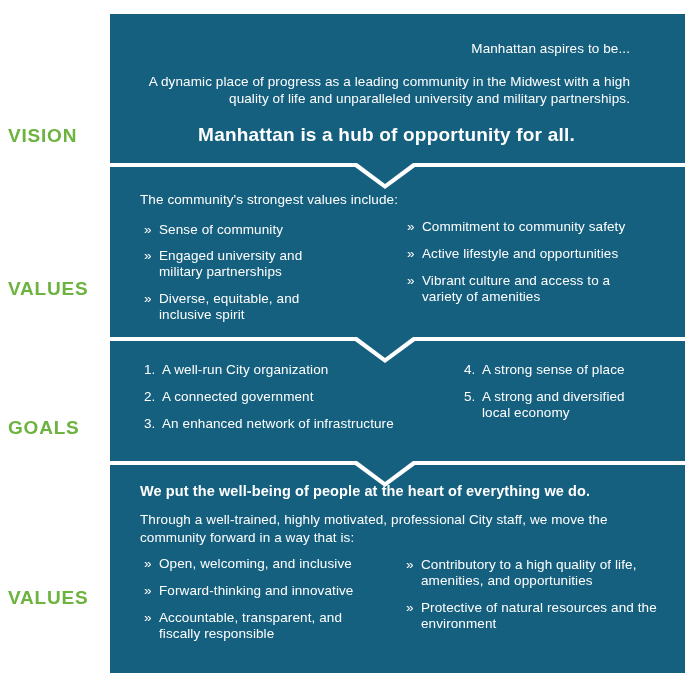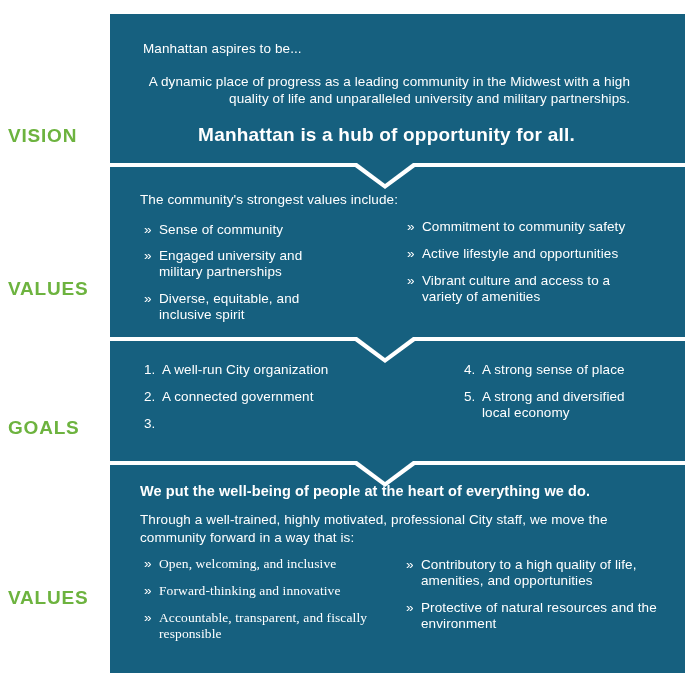--- a/index.html
+++ b/index.html
@@ -30,40 +30,40 @@
   }
   
   .tab{
     position:absolute;left:357px;width:56px;height:21px;background:var(--blue);
     clip-path:polygon(0 0,100% 0,50% 100%);z-index:3;
   }
   .tab1{top:163px;} .tab2{top:337px;} .tab3{top:461px;}
 
   
   .t{font-size:13.5px;line-height:1.3;margin:0;letter-spacing:.1px;}
-  .intro{margin-bottom:15px;}
+  .intro{margin-bottom:15px;text-align:right;}
   .para{margin-bottom:9px;max-width:492px;text-align:right;}
   .headline-big{font-size:19px;font-weight:700;text-align:center;margin:16px;letter-spacing:.2px;}
   .headline-bold{font-size:14.5px;font-weight:700;margin:0 0 12px;letter-spacing:.1px;}
   .heading{margin:0 0 13px;}
 
   
   ul.blist,ol.nlist{list-style:none;margin:0;padding:0 0 0 4px;}
   .blist li,.nlist li{display:flex;font-size:13.5px;line-height:1.18;margin-bottom:11px;letter-spacing:.1px;}
   .mk{flex:none;width:15px;}
   .num{flex:none;width:18px;}
   .col-right{position:absolute;}
   .values-right{left:293px;top:52px;width:250px;}
   .goals-right{left:350px;top:21px;width:195px;}
   .mission-right{left:292px;top:92px;width:265px;}
   .w175{max-width:178px;}
   .w230{max-width:232px;}
   .w280{max-width:290px;}
   .w170{max-width:172px;}
-  .w215{max-width:218px;font-family:Liberation Serif, serif;}
+  .w215{max-width:218px;}
   .w240{max-width:242px;}
 </style>
 </head>
 <body>
 
 <div class="canvas">
 
   <div class="side-label" style="top:100px">VISION</div>
   <div class="side-label" style="top:253px">VALUES</div>
   <div class="side-label" style="top:392px">GOALS</div>
@@ -116,20 +116,21 @@
       <li>
         <span class="num">1.</span>
         <span class="w280">A well-run City organization</span>
       </li>
       <li>
         <span class="num">2.</span>
         <span class="w280">A connected government</span>
       </li>
       <li>
         <span class="num">3.</span>
+        <span class="w280">An enhanced network of infrastructure</span>
       </li>
     </ol>
     <ol class="nlist col-right goals-right">
       <li>
         <span class="num">4.</span>
         <span class="w170">A strong sense of place</span>
       </li>
       <li>
         <span class="num">5.</span>
         <span class="w170">A strong and diversified local economy</span>

